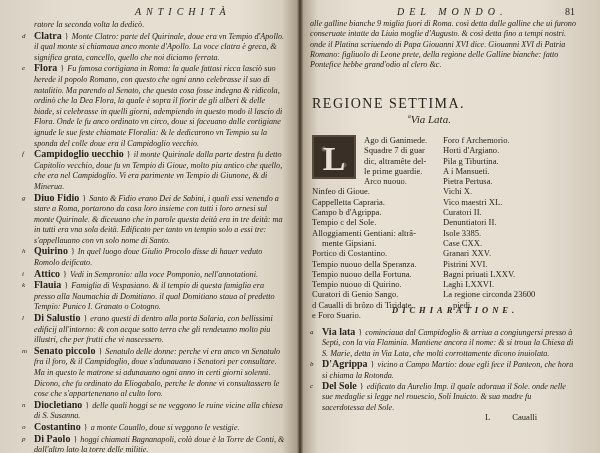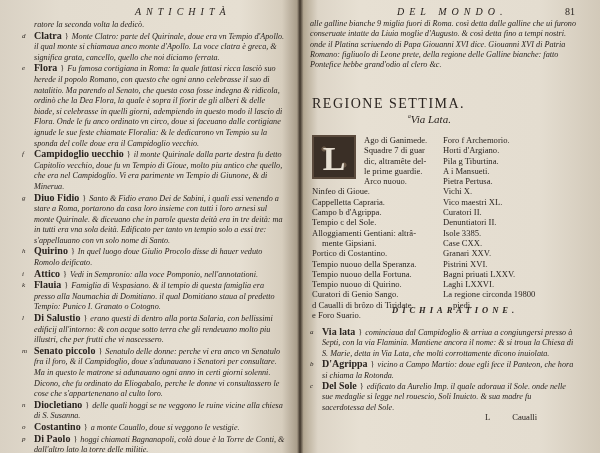--- a/index.html
+++ b/index.html
@@ -98,21 +98,21 @@
       <div>Vichi X.</div>
       <div>Vico maestri XL.</div>
       <div>Curatori II.</div>
       <div>Denuntiatori II.</div>
       <div>Isole 3385.</div>
       <div>Case CXX.</div>
       <div>Granari XXV.</div>
       <div>Pistrini XVI.</div>
       <div>Bagni priuati LXXV.</div>
       <div>Laghi LXXVI.</div>
-      <div>La regione circonda 19800</div>
+      <div>La regione circonda 23600</div>
       <div class="hang">piedi.</div>
     </div>
 
     <div class="section">DICHIARATIONE.</div>
 
     <div class="r-entries">
       <div class="entry"><span class="mark">a</span><span class="head">Via lata</span><span class="brace">}</span><span class="body">cominciaua dal Campidoglio &amp; arriua a congiungersi presso à Septi, con la via Flaminia. Mantiene ancora il nome: &amp; si troua la Chiesa di S. Marie, detta in Via Lata, che molti corrottamente dicono inuiolata.</span></div>
       <div class="entry"><span class="mark">b</span><span class="head">D'Agrippa</span><span class="brace">}</span><span class="body">vicino a Campo Martio: doue egli fece il Panteon, che hora si chiama la Rotonda.</span></div>
       <div class="entry"><span class="mark">c</span><span class="head">Del Sole</span><span class="brace">}</span><span class="body">edificato da Aurelio Imp. il quale adoraua il Sole. onde nelle sue medaglie si legge nel rouescio, Soli Inuicto. &amp; sua madre fu sacerdotessa del Sole.</span></div>
     </div>

